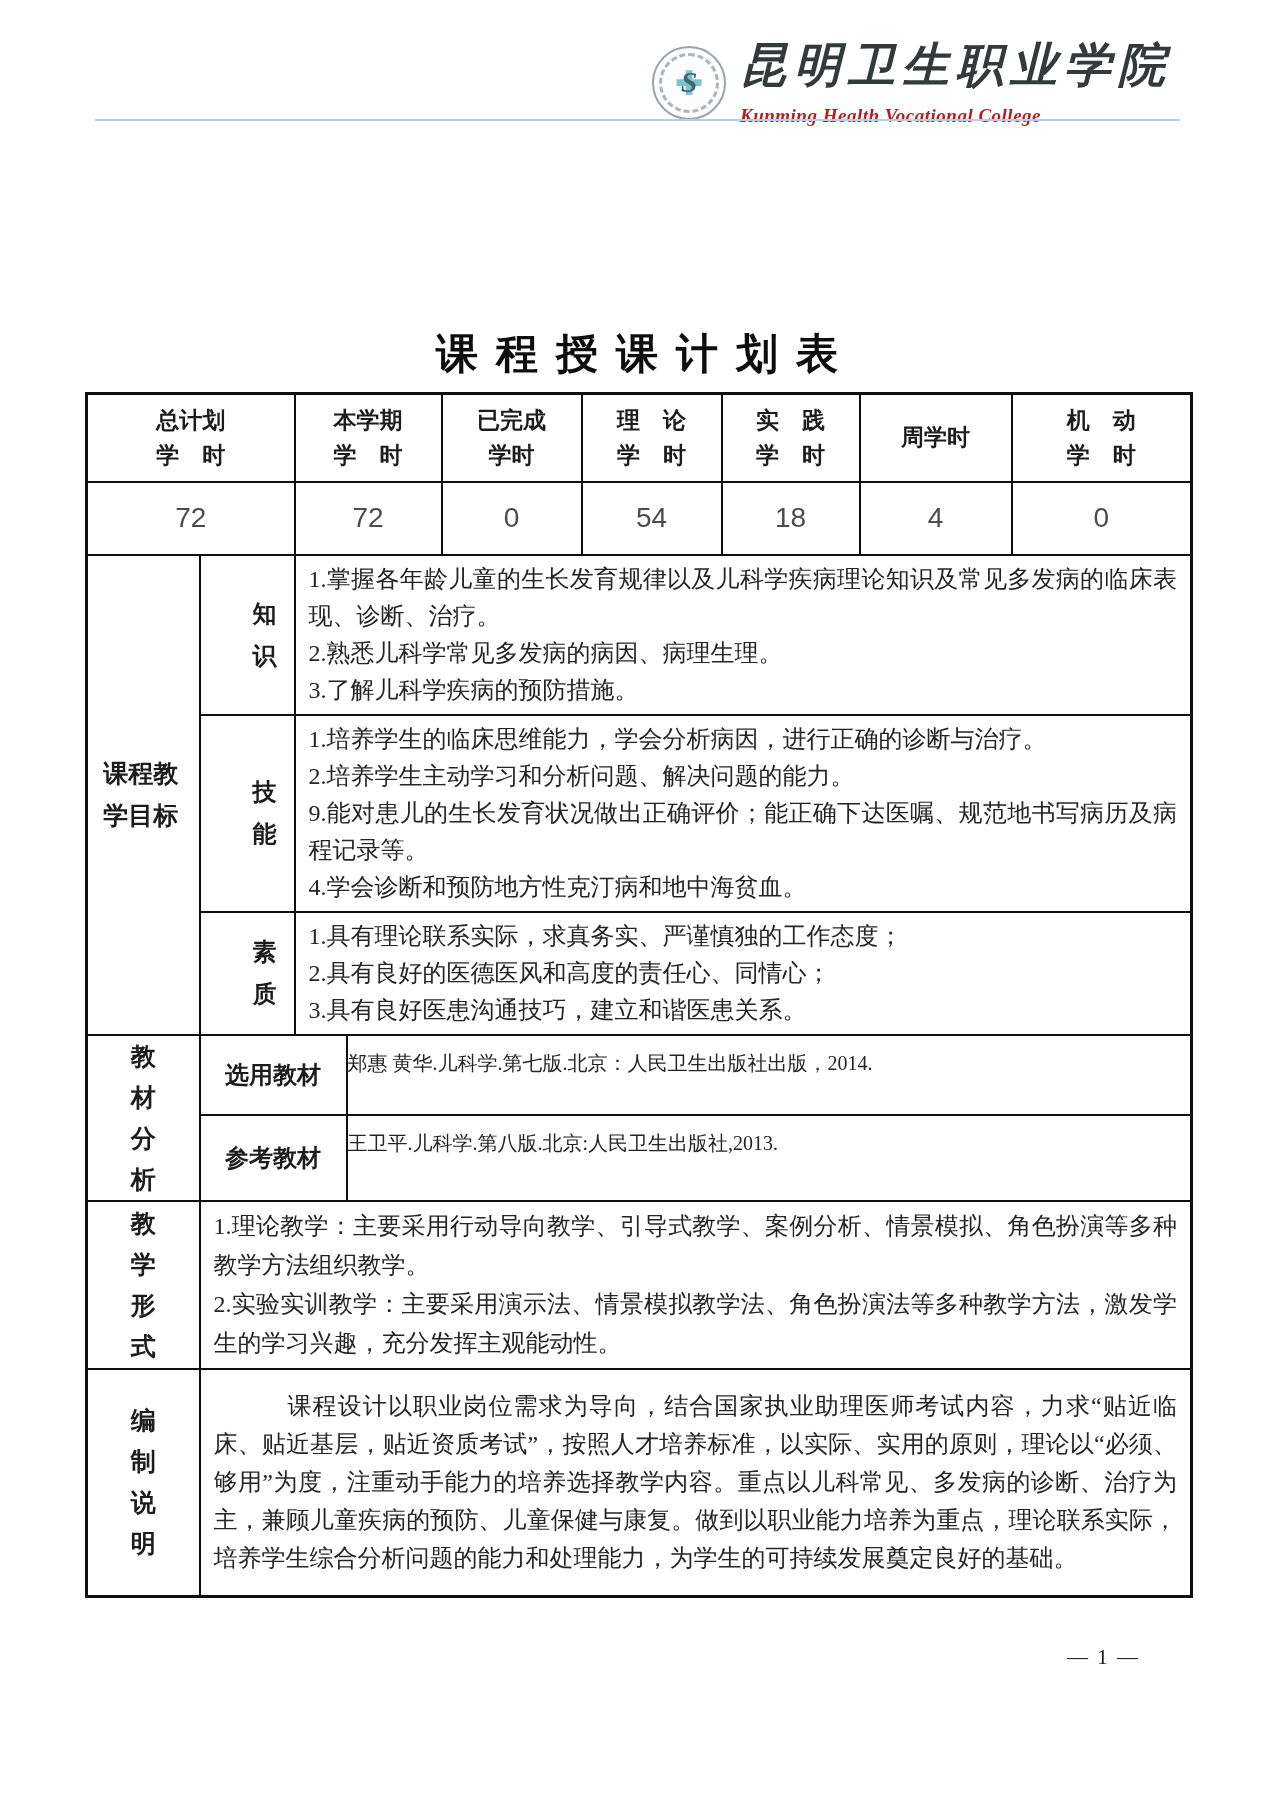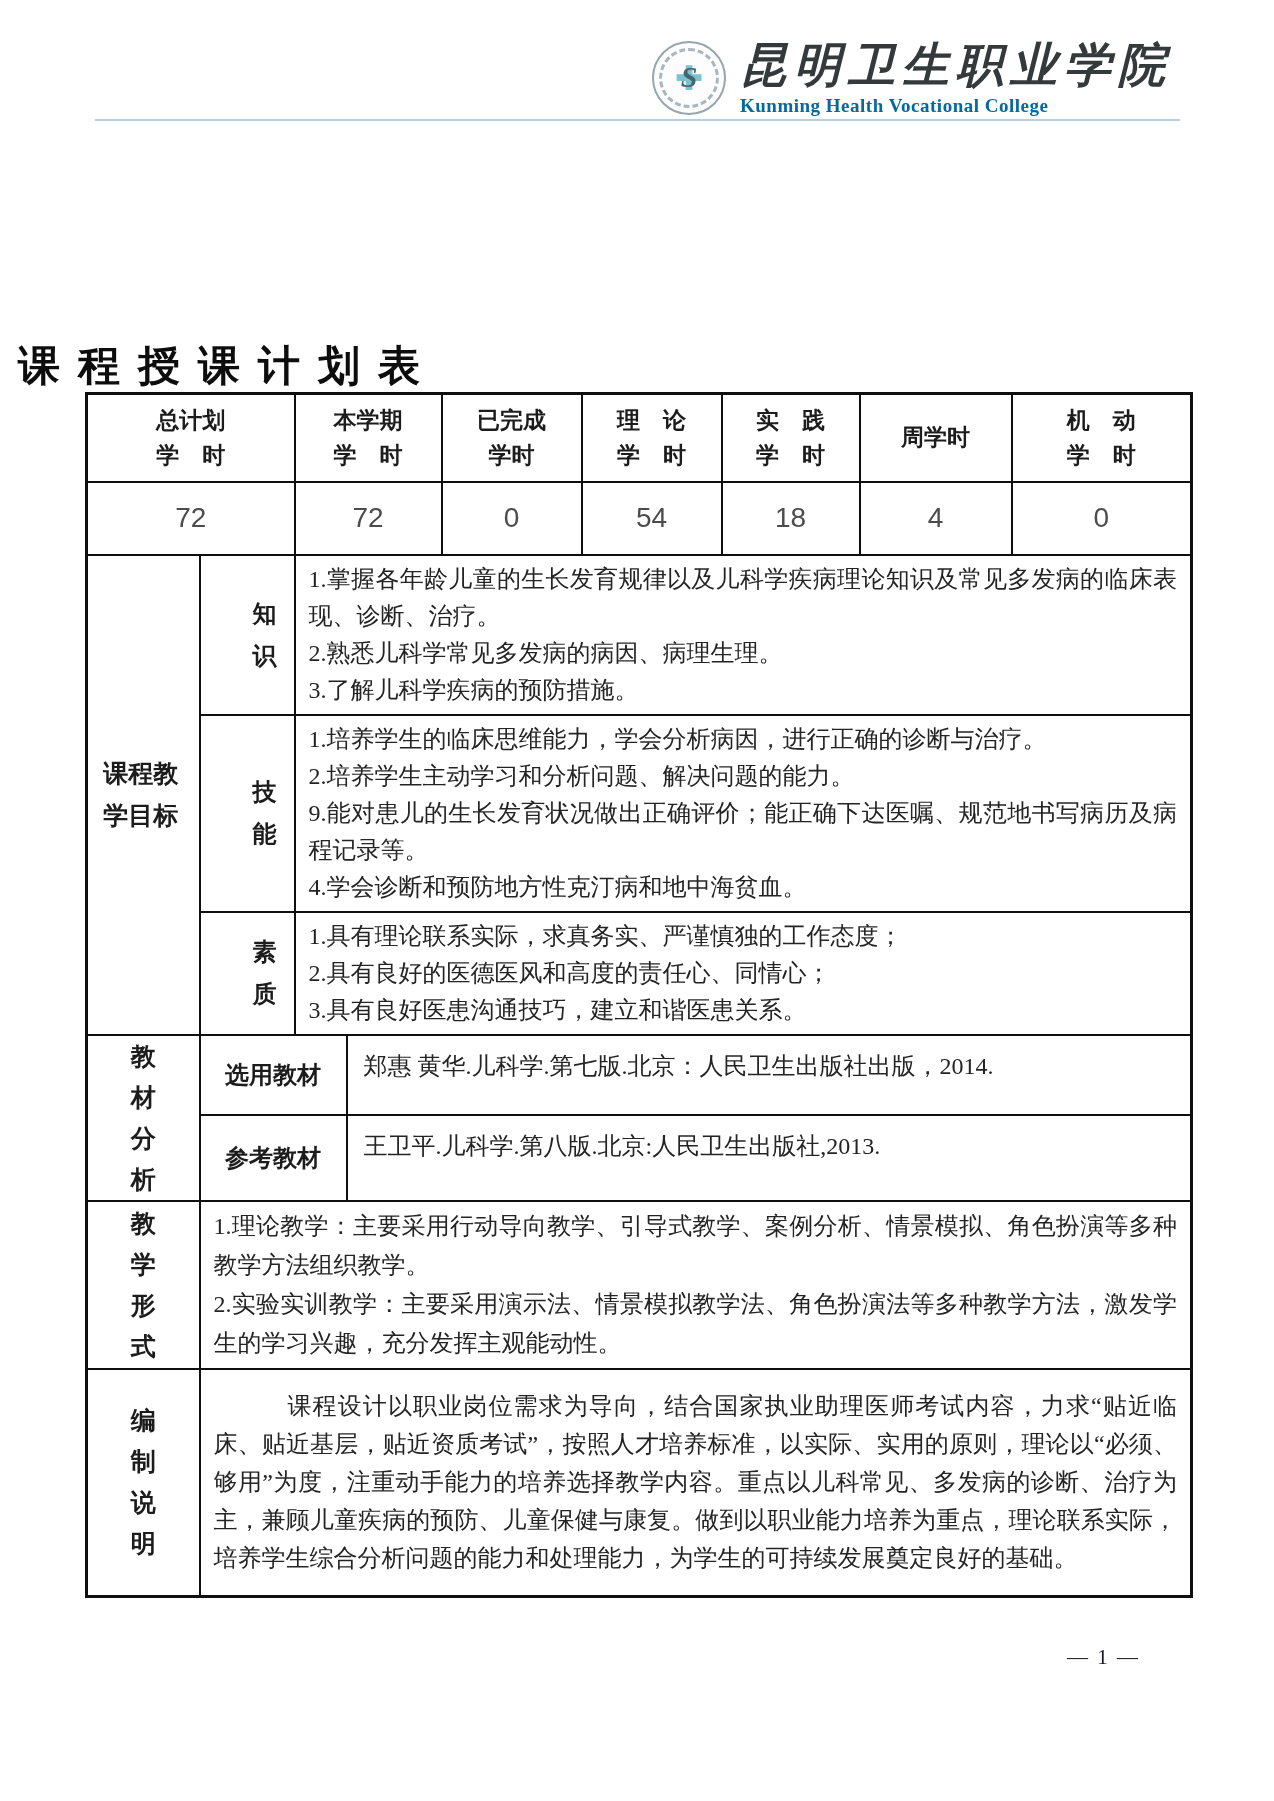--- a/index.html
+++ b/index.html
@@ -28,28 +28,28 @@
     position:absolute; top:50%; left:50%; transform:translate(-50%,-54%);
     font-size:30px; font-weight:bold; font-style:italic; color:#46656e;
     font-family:"Liberation Serif",serif; line-height:1;
   }
   .names { margin-left:14px; }
   .zh-name {
     font-size:47px; font-weight:bold; font-style:italic; color:#34393c;
     letter-spacing:7px; line-height:1.1; white-space:nowrap;
   }
   .en-name {
-    font-size:19px; font-weight:bold; color:#0369a1; letter-spacing:0.5px;
-    margin-top:3px; white-space:nowrap;
+    font-size:19px; font-weight:bold; color:#b91c1c; letter-spacing:0.5px;
+    margin-top:13px; white-space:nowrap;font-style:italic;
   }
   .divider { position:absolute; top:119px; left:95px; width:1085px; height:2px; background:#b5d0e2; }
 
   
   .doc-title {
-    position:absolute; top:338px; left:0; width:100%; text-align:left;
+    position:absolute; top:326px; left:0; width:100%; text-align:center;
     font-size:42px; font-weight:bold; letter-spacing:18px; color:#0d0d0d;
     text-indent:18px;
   }
 
   
   table.plan {
     position:absolute; left:85px; top:392px; width:1105px;
     border-collapse:collapse; table-layout:fixed;
     border:3px solid #0f0f0f;
   }
@@ -68,21 +68,21 @@
   td.sublabel span { display:inline-block; width:28px; line-height:42px; }
 
   td.vertlabel { text-align:center; font-weight:bold; font-size:25px; }
   td.vertlabel span { display:inline-block; width:30px; line-height:41px; }
 
   td.hlabel { text-align:center; font-weight:bold; font-size:24px; }
 
   td.content { font-size:24px; line-height:37px; color:#242424;
     padding:5px 13px; text-align:justify;margin-top:27px; }
   td.content .line { text-align:justify; }
-  td.bookline { font-size:24px; color:#242424; padding:8px 16px; vertical-align:middle; }
+  td.bookline { font-size:20px; color:#242424; padding:8px 0; vertical-align:middle; }
 
   td.note { font-size:24px; line-height:38px; color:#242424; padding:4px 13px; }
   td.note p { text-indent:74px; text-align:justify; }
 
   
   .page-num { position:absolute; top:1645px; right:134px; font-size:21px; color:#14141c; letter-spacing:2px; }
 </style>
 </head>
 <body>
 

